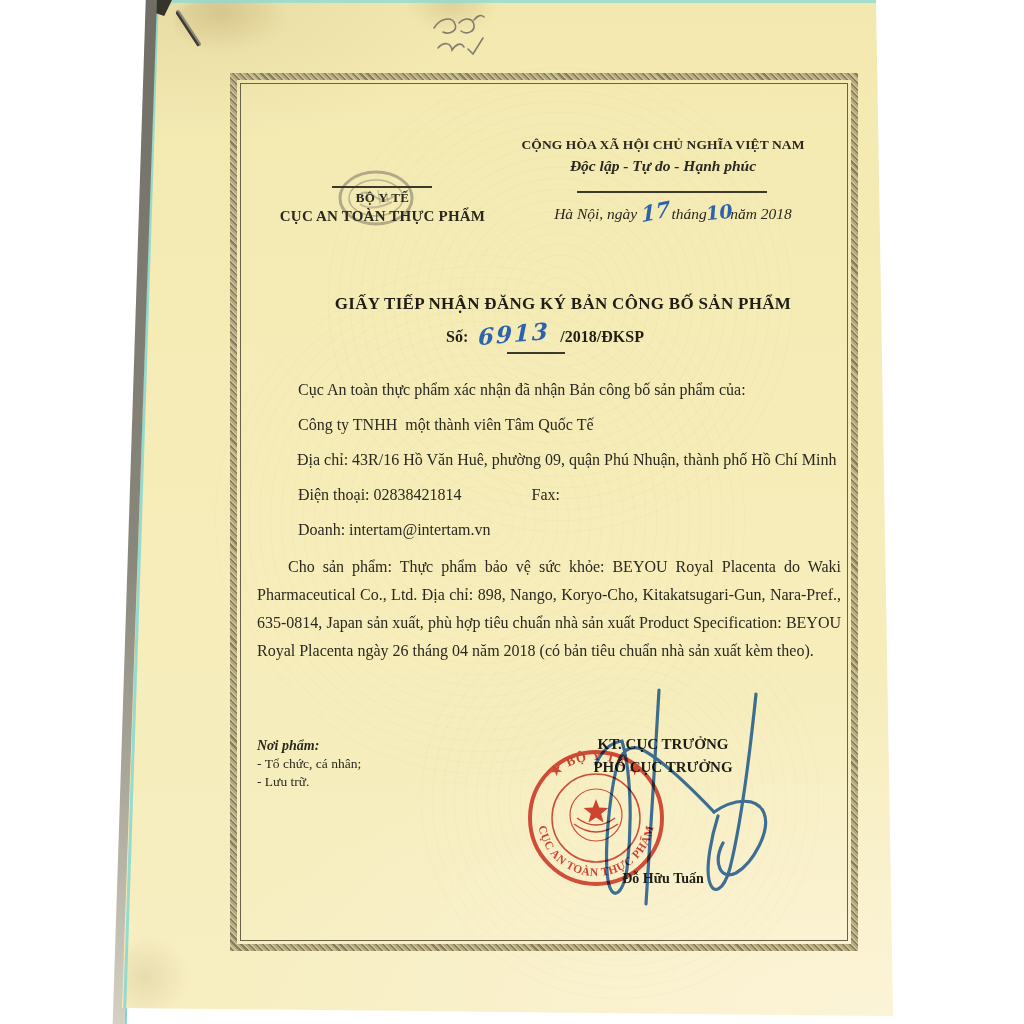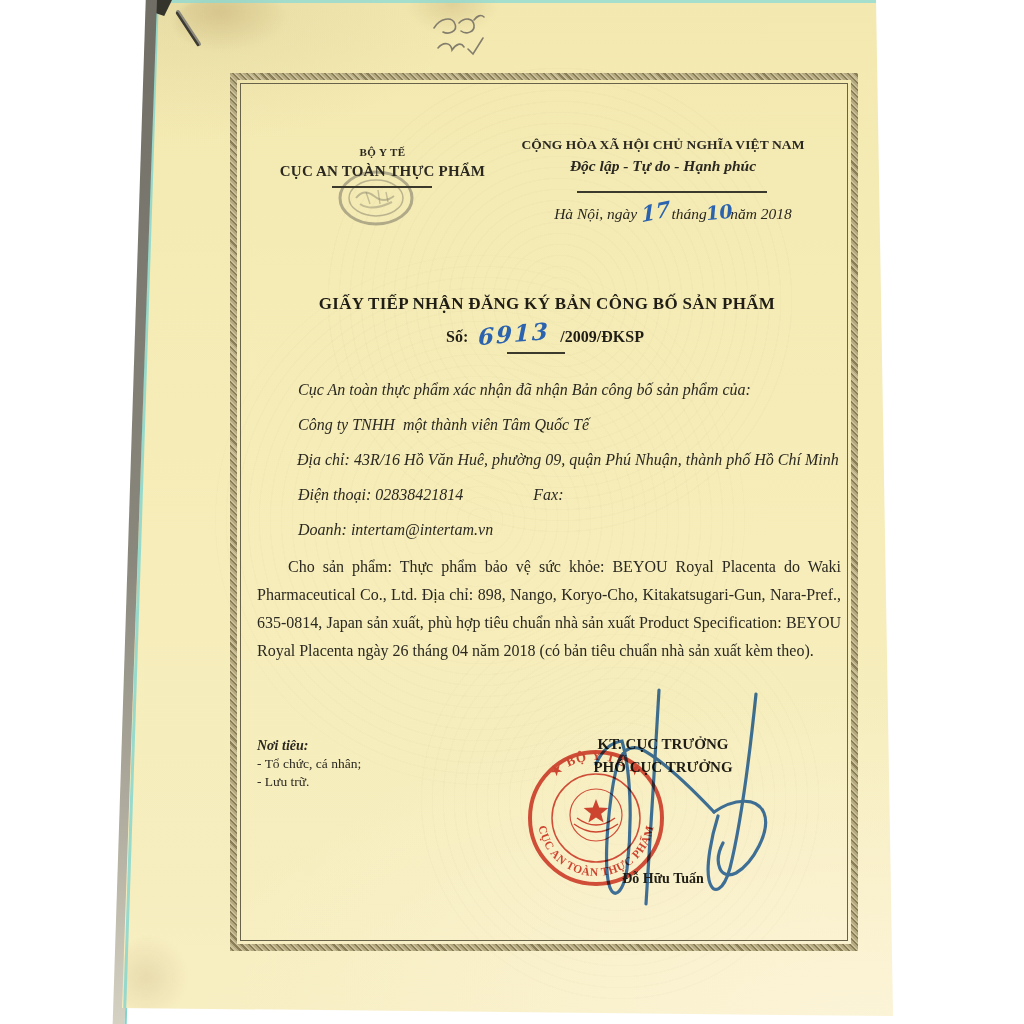--- a/index.html
+++ b/index.html
@@ -41,43 +41,43 @@
   .wm3{left:420px;top:600px;width:400px;height:400px;opacity:.04;}
 
   
   .frame{position:absolute;left:230px;top:73px;width:628px;height:878px;box-sizing:border-box;
     border:7px solid #a79a6e;
     border-image:repeating-linear-gradient(45deg,#b3a87e 0 2px,#8a7e58 2px 3.5px,#c9c09a 3.5px 5px) 7;}
   .frame::after{content:"";position:absolute;inset:3px;border:1.5px solid #69624a;}
 
   
   .hdr-left{left:265px;top:144px;width:235px;line-height:17px;}
-  .hdr-left .l1{font-size:11px;letter-spacing:.4px;}
+  .hdr-left .l1{font-size:13px;letter-spacing:.4px;margin-top:45px;}
   .hdr-left .l2{font-size:15px;letter-spacing:.2px;margin-top:2px;}
   .hdr-right{left:513px;top:136px;width:300px;line-height:18px;}
   .hdr-right .l1{font-size:13.5px;letter-spacing:.1px;}
   .hdr-right .l2{font-size:15.5px;margin-top:3px;font-style:italic;}
   .rule{position:absolute;height:1.5px;background:#3b382c;}
   .dateline{left:523px;top:199px;width:300px;font-size:15.5px;white-space:nowrap;}
 
   
-  .title-main{left:252px;top:294px;width:590px;font-size:17px;letter-spacing:.3px;color:#1f1d15;}
+  .title-main{left:268px;top:294px;width:590px;font-size:17px;letter-spacing:.3px;color:#1f1d15;}
   .title-so{left:300px;top:320px;width:490px;font-size:16px;color:#1f1d15;}
 
   .ink{color:#2b63ae;font-style:italic;font-weight:bold;font-family:"DejaVu Serif",serif;}
   .ink-day{display:inline-block;font-size:21px;transform:rotate(-12deg) skewX(-10deg);margin:0 1px 0 4px;}
   .ink-month{display:inline-block;font-size:19px;transform:rotate(-6deg);margin:0 -2px 0 -1px;}
   .ink-number{display:inline-block;font-size:23px;transform:rotate(-5deg) skewX(-6deg);
     letter-spacing:2px;margin:0 10px;}
 
   
   .content{left:257px;top:378px;width:584px;font-size:16px;line-height:23px;}
   .content p{margin:0 0 12px 0;}
-  .ind{text-indent:41px;font-style:italic;}
-  .ind2{padding-left:20px;text-indent:20px;font-style:italic;}
+  .ind{text-indent:41px;}
+  .ind2{padding-left:20px;text-indent:20px;}
   .jus{text-align:justify;}
   .prod{text-indent:31px;line-height:28px;}
   .resp{text-indent:31px;margin-top:-6px !important;}
   .phone-gap{display:inline-block;width:62px;}
   .presv{white-space:pre-wrap;}
 
   
   .noinhan{left:257px;top:737px;width:200px;font-size:13.5px;line-height:18px;}
   .noinhan .lbl{font-size:14px;}
   .signblock{left:543px;top:733px;width:240px;font-size:15px;line-height:23px;color:#1f1d15;}
@@ -124,21 +124,21 @@
       <div class="l2">Độc lập - Tự do - Hạnh phúc</div>
     </div>
     <div class="rule" style="left:577px;top:191px;width:190px;"></div>
 
     <div class="abs dateline ctr i">
       <span>Hà Nội, ngày</span><span class="ink ink-day">17</span><span>tháng</span><span class="ink ink-month">10</span><span>năm 2018</span>
     </div>
 
     <div class="abs title-main ctr b">GIẤY TIẾP NHẬN ĐĂNG KÝ BẢN CÔNG BỐ SẢN PHẨM</div>
     <div class="abs title-so ctr b">
-      <span>Số:</span><span class="ink ink-number">6913</span><span>/2009/ĐKSP</span>
+      <span>Số:</span><span class="ink ink-number">6913</span><span>/2018/ĐKSP</span>
     </div>
     <div class="rule" style="left:507px;top:352px;width:58px;"></div>
 
     <div class="abs content">
       <p class="ind">Cục An toàn thực phẩm xác nhận đã nhận Bản công bố sản phẩm của:</p>
       <p class="ind presv">Công ty TNHH  một thành viên Tâm Quốc Tế</p>
       <p class="ind2 jus">Địa chỉ: 43R/16 Hồ Văn Huê, phường 09, quận Phú Nhuận, thành phố Hồ Chí Minh</p>
       <p class="ind">
         <span>Điện thoại:</span>
         <span>02838421814</span>
@@ -146,21 +146,21 @@
         <span>Fax:</span>
       </p>
       <p class="ind">
         <span>Doanh:</span>
         <span>intertam@intertam.vn</span>
       </p>
       <p class="prod jus">Cho sản phẩm: Thực phẩm bảo vệ sức khỏe: BEYOU Royal Placenta do Waki Pharmaceutical Co., Ltd. Địa chỉ: 898, Nango, Koryo-Cho, Kitakatsugari-Gun, Nara-Pref., 635-0814, Japan sản xuất, phù hợp tiêu chuẩn nhà sản xuất Product Specification: BEYOU Royal Placenta ngày 26 tháng 04 năm 2018 (có bản tiêu chuẩn nhà sản xuất kèm theo).</p>
     </div>
 
     <div class="abs noinhan">
-      <div class="lbl b i">Nơi tiêu:</div>
+      <div class="lbl b i">Nơi phẩm:</div>
       <div>- Tổ chức, cá nhân;</div>
       <div>- Lưu trữ.</div>
     </div>
 
     <div class="abs signblock ctr b">
       <div>KT. CỤC TRƯỞNG</div>
       <div>PHÓ CỤC TRƯỞNG</div>
     </div>
 
     <svg class="abs stamp" width="144" height="144" viewBox="0 0 144 144">

